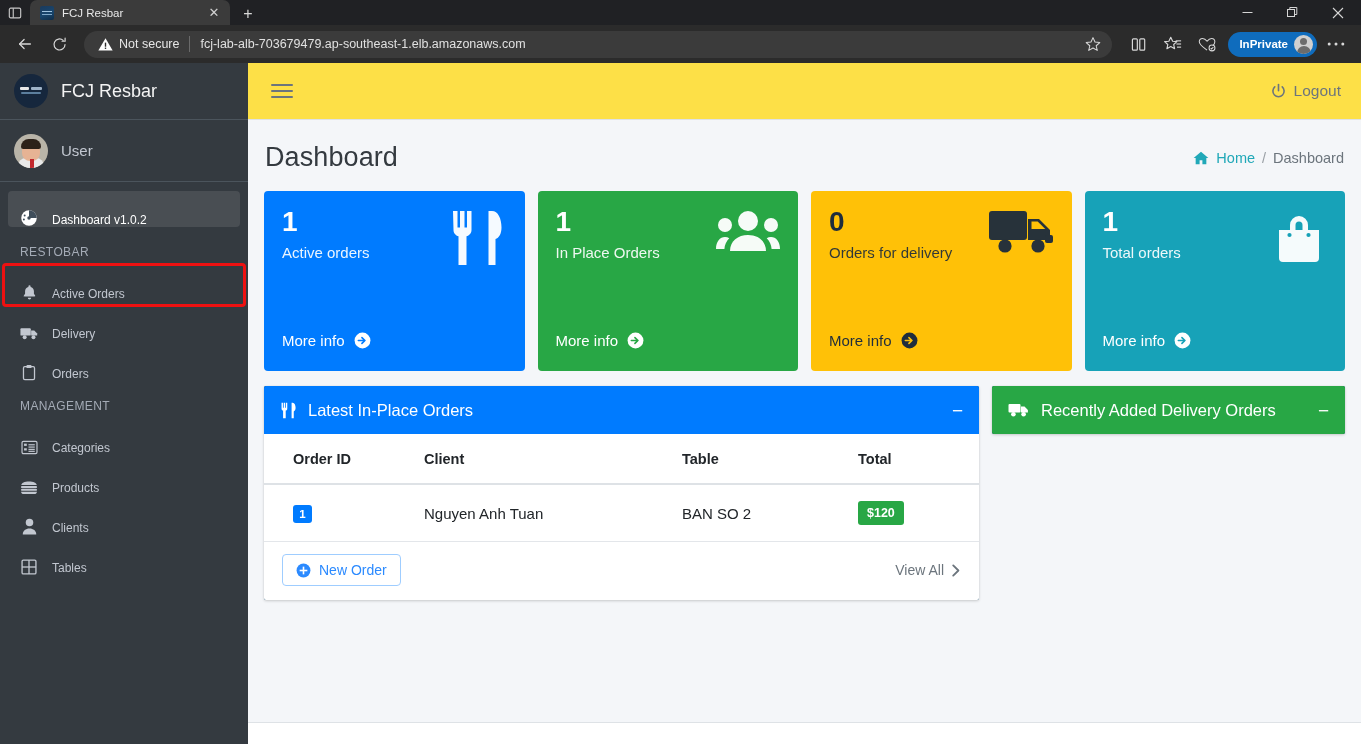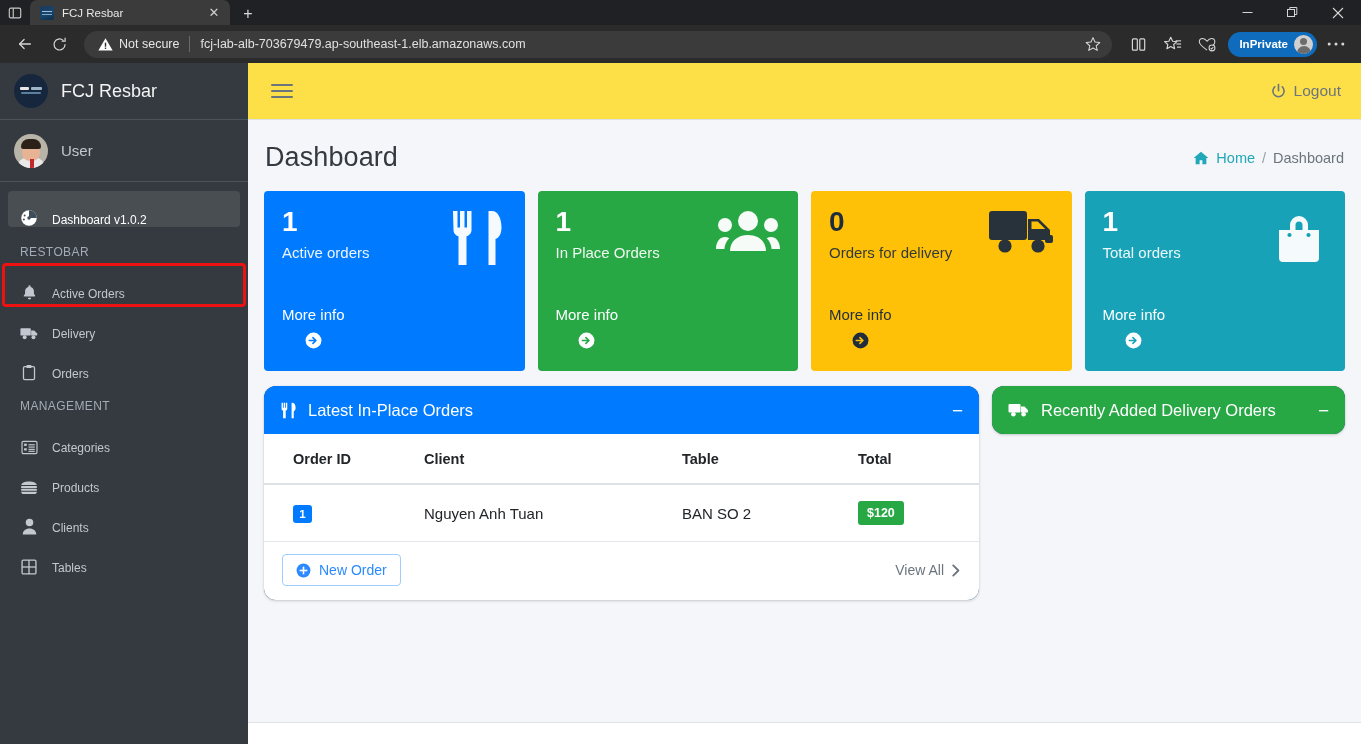--- a/index.html
+++ b/index.html
@@ -162,33 +162,33 @@
   .cards { display: flex; gap: 13px; }
   .info-card {
     flex: 1; height: 180px; border-radius: 4px; position: relative;
     padding: 16px 18px 0 18px; color: #ffffff; overflow: hidden;
   }
   .info-card .num { font-size: 28px; font-weight: bold; line-height: 1.05; }
   .info-card .lbl { font-size: 15px; margin-top: 8px; opacity: .92; }
   .info-card .bigicon { position: absolute; right: 18px; top: 18px; opacity: .96; }
   .info-card .moreinfo {
     position: absolute; left: 18px; bottom: 22px; font-size: 15px;
-    display: flex; align-items: center; gap: 9px; flex-direction: column;
+    display: flex; align-items: center; gap: 9px;
   }
   .card-blue   { background: #007bff; }
   .card-green  { background: #28a745; }
   .card-yellow { background: #ffc107; color: #1f2d3d; }
   .card-teal   { background: #17a2b8; }
 
   
   .panels { display: flex; gap: 13px; margin-top: 15px; align-items: flex-start; }
   .panel-left  { width: 715px; flex: none; }
   .panel-right { flex: 1; }
   .panel {
-    background: #0c4a6e; border-radius: 12px;
+    background: #0c4a6e; border-radius: 2px;
     box-shadow: 0 0 1px rgba(0,0,0,.125), 0 1px 3px rgba(0,0,0,.18);
     overflow: hidden;
   }
   .panel-head {
     height: 48px; display: flex; align-items: center; gap: 11px;
     padding: 0 16px; color: #ffffff; font-size: 16.5px;
   }
   .panel-head.blue  { background: #007bff; }
   .panel-head.green { background: #28a745; }
   .panel-head .collapse-btn { margin-left: auto; font-size: 19px; line-height: 1; opacity: .95; }

